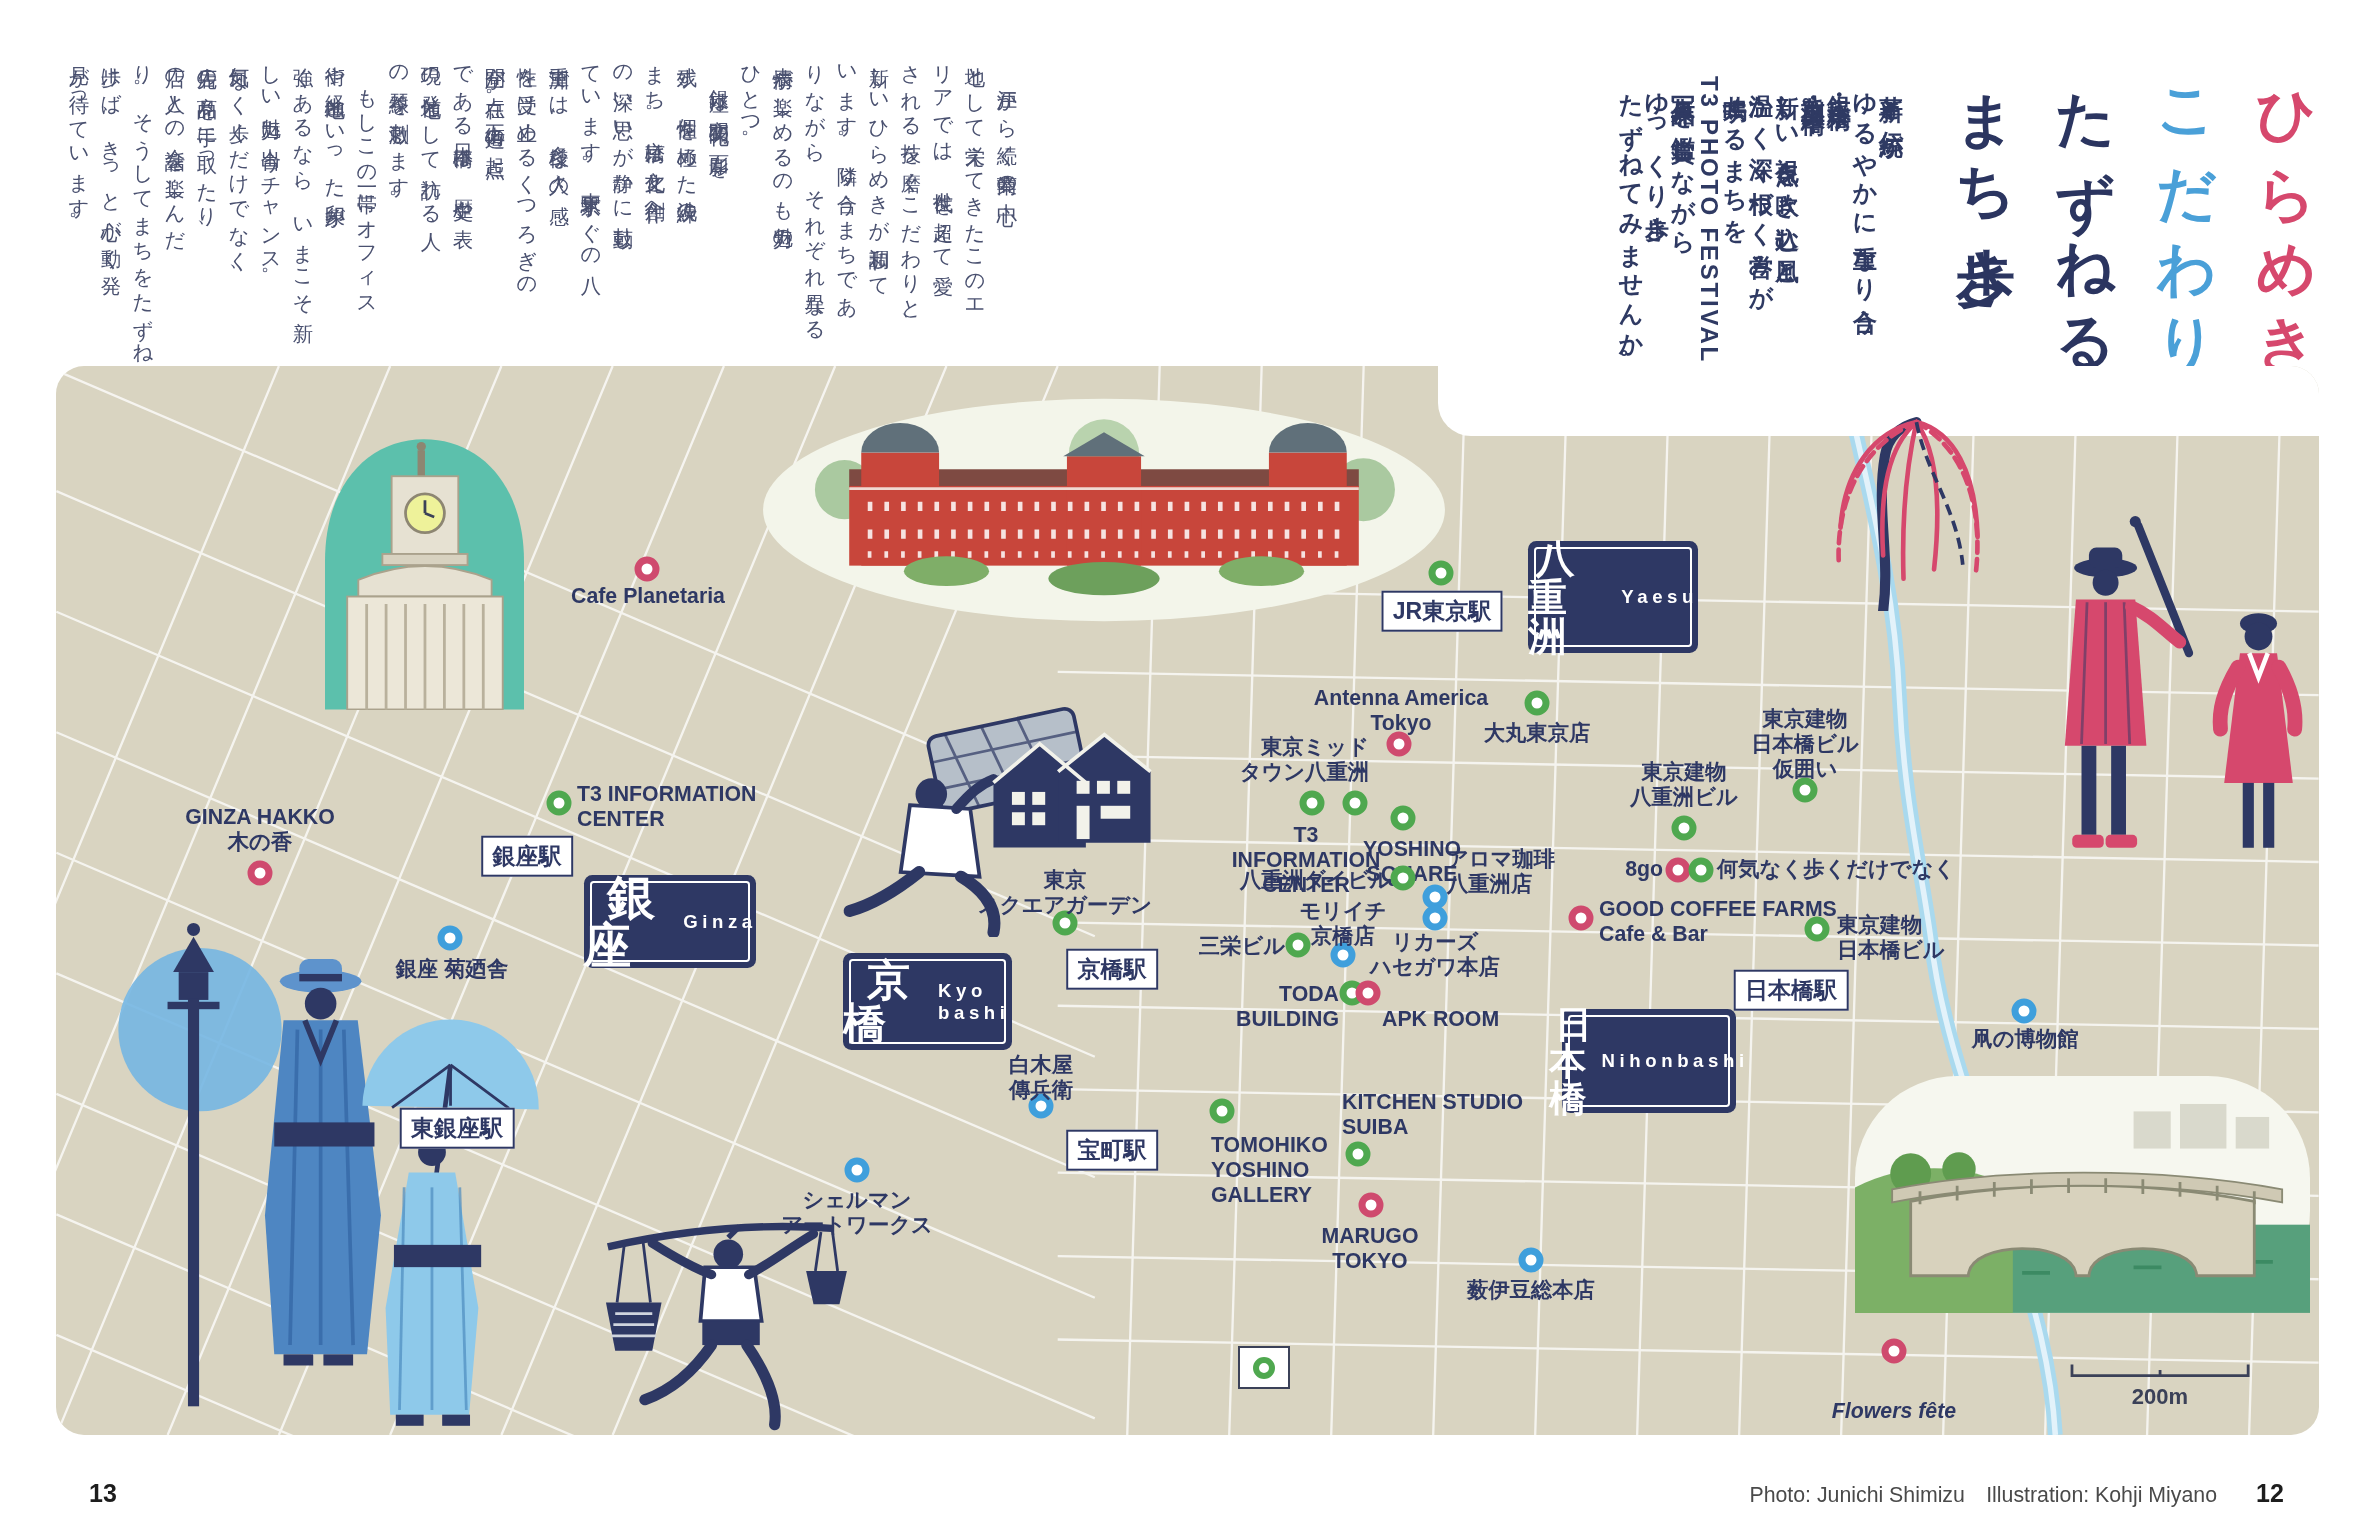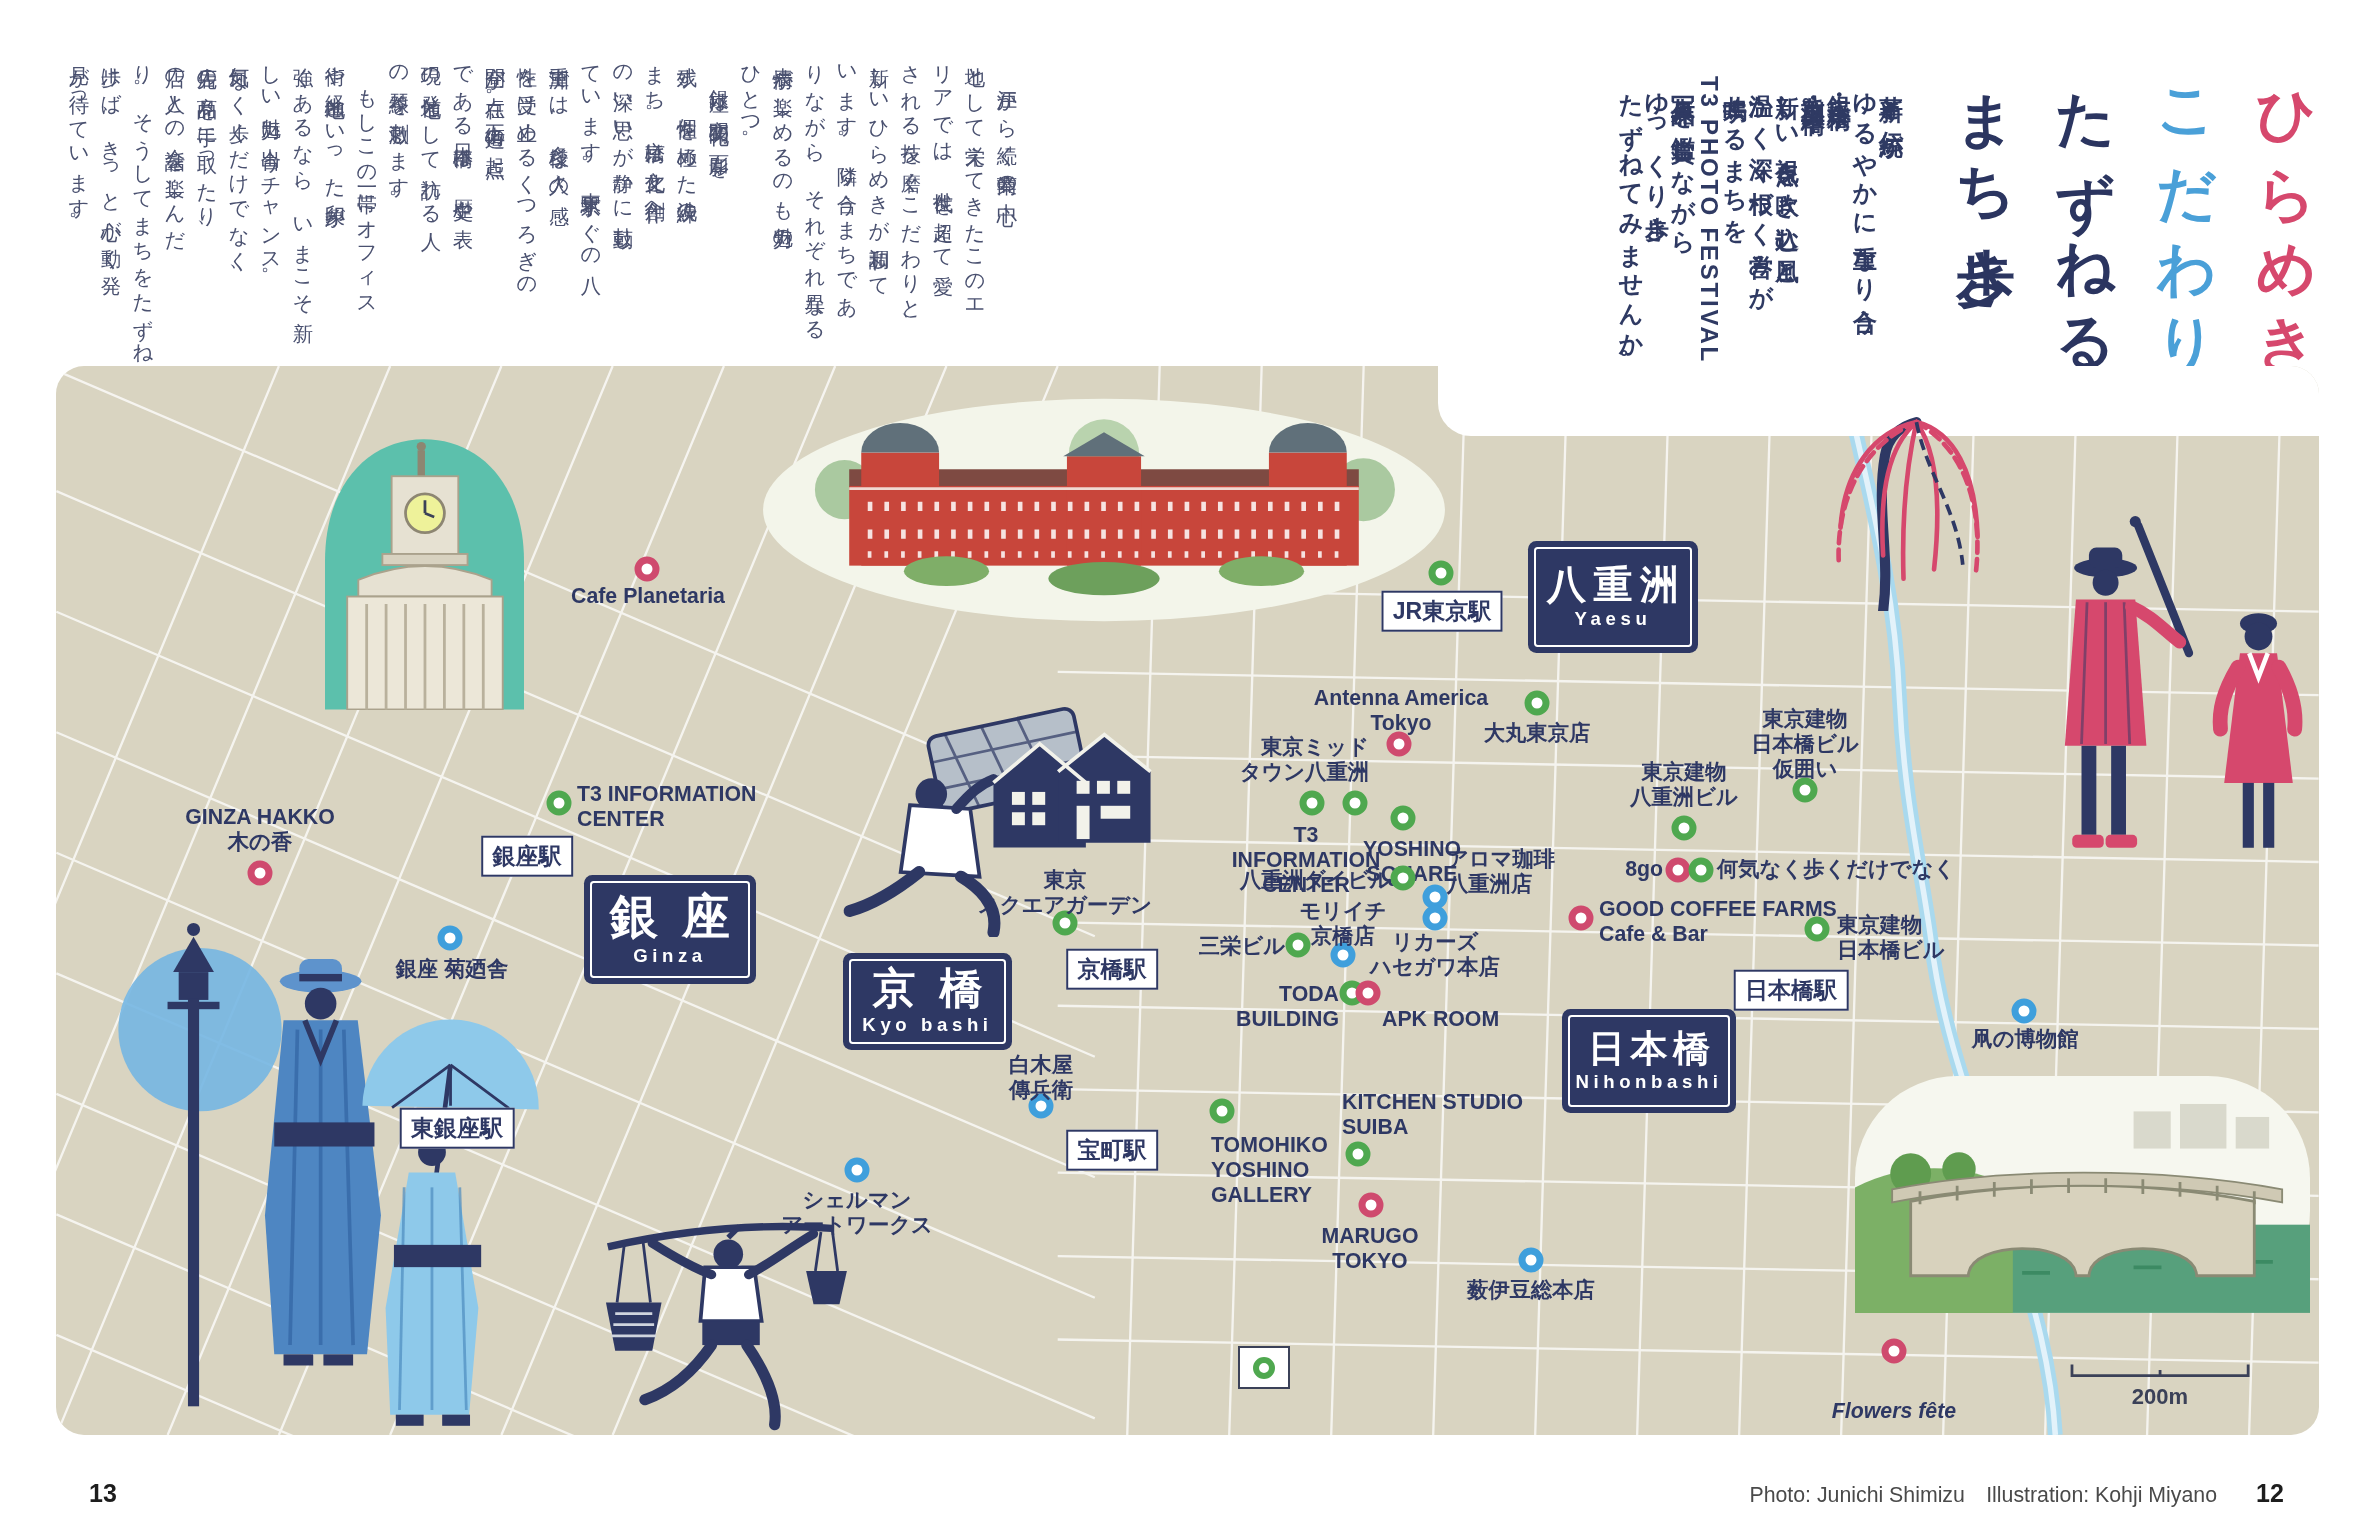--- a/index.html
+++ b/index.html
@@ -15,21 +15,21 @@
              letter-spacing:2.3px;color:#4a5170;}
   
   .map{position:absolute;left:56px;top:366px;width:2263px;height:1069px;background:#d9d4c1;
        border-radius:28px;overflow:hidden;}
   .map svg{display:block;}
   .layer{position:absolute;left:0;top:0;width:100%;height:100%;}
   .notch{position:absolute;left:1382px;top:0;width:881px;height:70px;background:#fff;
          border-bottom-left-radius:33px;}
   .illu{position:absolute;}
   
-  .plaque{position:absolute;background:#2e3864;border-radius:8.3px;display:flex;flex-direction:column;
+  .plaque{position:absolute;background:#2e3864;border-radius:8.3px;display:flex;
           align-items:center;justify-content:center;gap:4px;}
   .plaque .frame{position:absolute;inset:5.6px;border:2.3px solid #fff;border-radius:3.7px;}
   .plaque .jp{color:#fff;font-weight:700;line-height:1;}
   .plaque .en{color:#fff;font-size:18.6px;letter-spacing:4.6px;font-weight:700;}
   
   .station{position:absolute;transform:translate(-50%,-50%);background:#fff;border:2.3px solid #2e3864;
            color:#2e3864;font-size:23px;font-weight:700;padding:2.8px 9.3px;white-space:nowrap;}
   
   .marker{position:absolute;width:25px;height:25px;box-sizing:border-box;border-radius:50%;
           background:#fff;transform:translate(-50%,-50%);}
@@ -295,21 +295,21 @@
       <circle cx="60" cy="105" r="22" fill="#5f9c4f"></circle>
         <circle cx="112" cy="100" r="18" fill="#5f9c4f"></circle>
       <path d="M60,135 C180,112 310,112 430,135 L430,215 H368 C366,176 254,176 252,215 H238 C236,176 124,176 122,215 H60 Z" fill="#d8d2bd" stroke="#8a8a74" stroke-width="3"></path>
       <path d="M40,122 C160,98 330,98 460,122 L460,136 C330,112 160,112 40,136 Z" fill="#cfc9b4" stroke="#8a8a74" stroke-width="2"></path>
       <g stroke="#8a8a74" stroke-width="3">
         <path d="M70,124 v14 M110,118 v16 M150,114 v16 M190,111 v16 M230,110 v16 M270,110 v16 M310,111 v16 M350,114 v16 M390,118 v16 M430,124 v14"></path>
       </g>
     </svg>
 
     <div id="plaques" class="layer">
-        <div class="plaque" style="left: 528px; top: 509px; width: 172px; height: 109px;">
+        <div class="plaque" style="left: 528px; top: 509px; width: 172px; height: 93px;">
           <span class="frame"></span>
           <span class="jp" style="font-size: 48px; letter-spacing: 24px; text-indent: 24px;">銀座</span>
           <span class="en">Ginza</span>
         </div>
         <div class="plaque" style="left: 787px; top: 587px; width: 169px; height: 97px;">
           <span class="frame"></span>
           <span class="jp" style="font-size: 43px; letter-spacing: 24px; text-indent: 24px;">京橋</span>
           <span class="en">Kyo bashi</span>
         </div>
         <div class="plaque" style="left: 1472px; top: 175px; width: 170px; height: 112px;">

